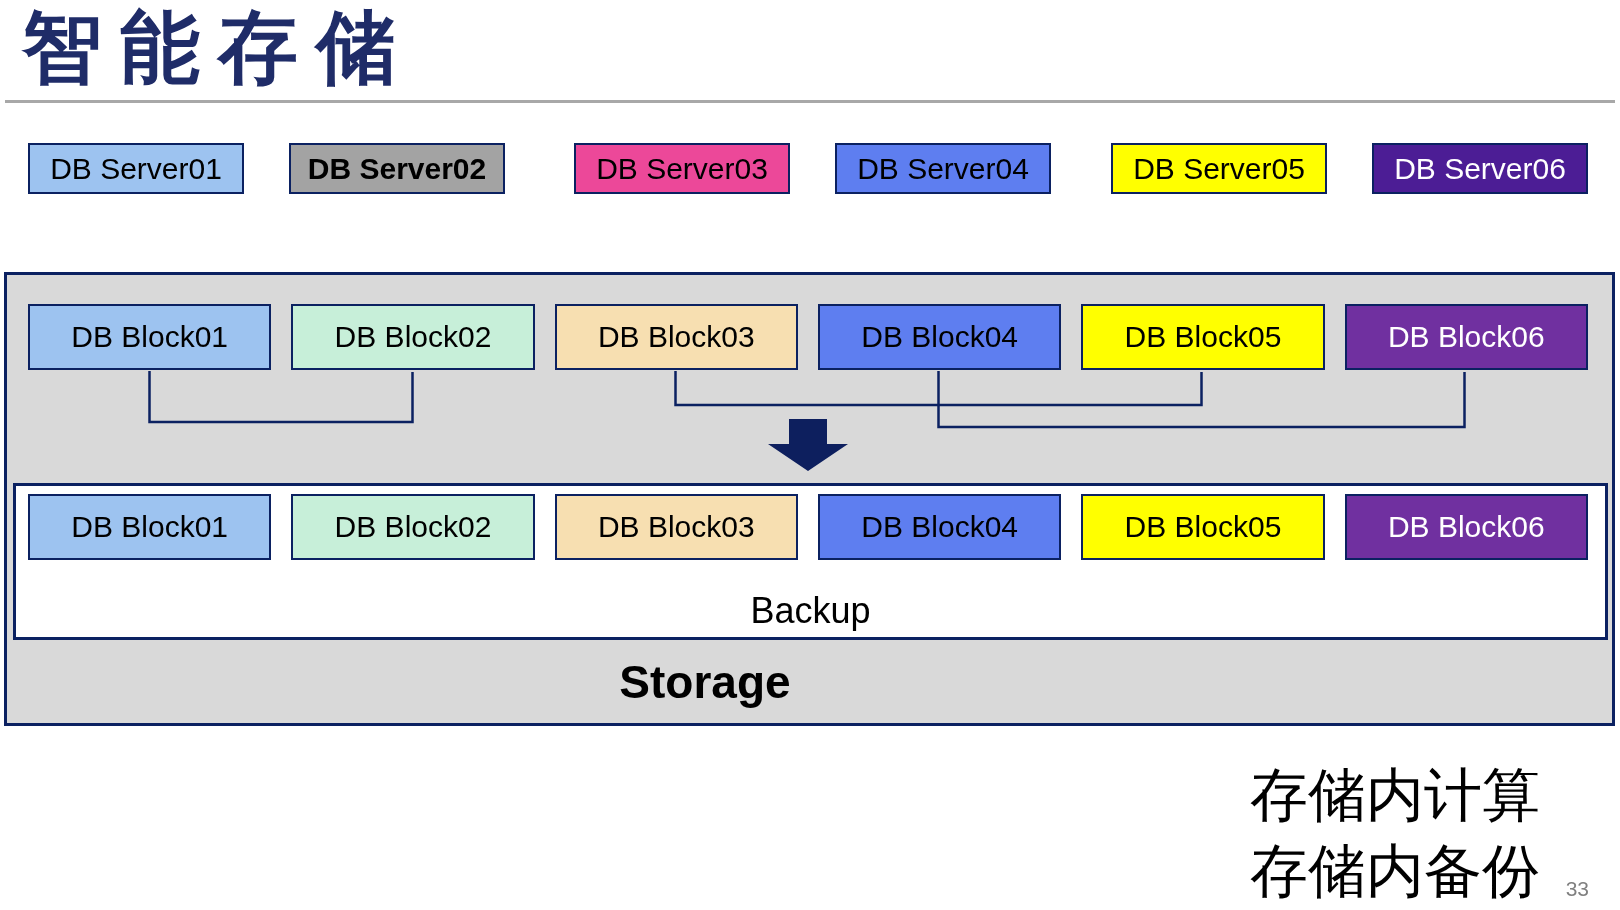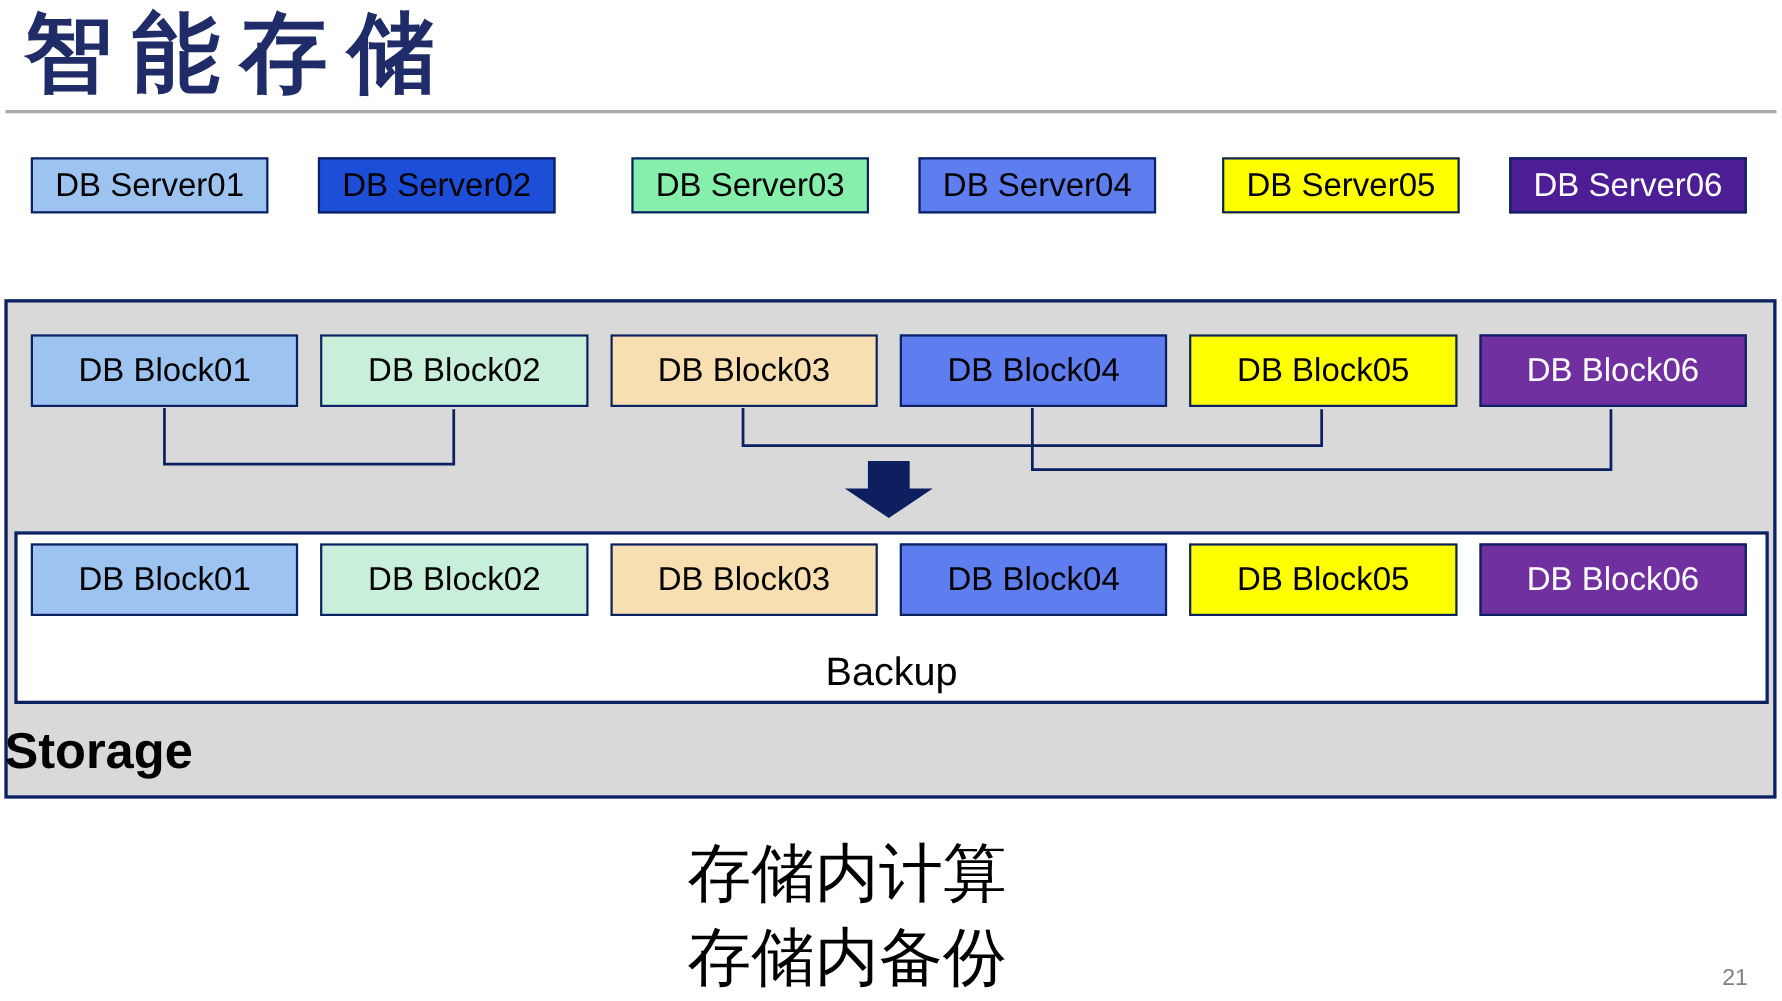--- a/index.html
+++ b/index.html
@@ -29,45 +29,45 @@
   #backup-box{
     left:13px;top:483px;width:1589px;height:151px;
     background:#ffffff;border:3px solid #0B2161;
   }
   #backup-label{
     left:13px;top:590px;width:1595px;height:42px;line-height:42px;
     text-align:center;font-size:36px;color:#000;
   }
   #storage-label{
     left:4px;top:656px;width:1402px;height:52px;line-height:52px;
-    text-align:left;font-size:46px;font-weight:bold;color:#000;
+    text-align:center;font-size:46px;font-weight:bold;color:#000;
   }
   #connector-svg{left:0;top:0;pointer-events:none;}
   #caption-block{
-    left:0;top:757px;width:1540px;text-align:center;
+    left:0;top:757px;width:1540px;text-align:right;
     font-size:58px;line-height:76px;color:#000;
   }
   #page-number{
     right:31px;top:877px;font-size:21px;color:#808080;
   }
 </style>
 </head>
 <body>
 
 <div class="abs" id="slide-title" style="color: rgb(31, 44, 104);">智能存储</div>
 <div class="abs" id="title-rule" style="background: rgb(168, 168, 168);"></div>
 
 <div class="abs box-row" id="server-row">
     <div class="node-box" style="background: rgb(157, 195, 240); color: rgb(0, 0, 0); border-color: rgb(11, 33, 97);">
       <span>DB Server01</span>
     </div>
-    <div class="node-box" style="background: #1d4ed8; color: rgb(0, 0, 0); border-color: rgb(11, 33, 97);">
+    <div class="node-box" style="background: #a3a3a3; color: rgb(0, 0, 0); border-color: rgb(11, 33, 97); font-weight: bold;">
       <span>DB Server02</span>
     </div>
-    <div class="node-box" style="background: #86efac; color: rgb(0, 0, 0); border-color: rgb(11, 33, 97); margin-left: 24px;">
+    <div class="node-box" style="background: #ec4899; color: rgb(0, 0, 0); border-color: rgb(11, 33, 97); margin-left: 24px;">
       <span>DB Server03</span>
     </div>
     <div class="node-box" style="background: rgb(94, 126, 240); color: rgb(0, 0, 0); border-color: rgb(11, 33, 97); text-align: center;">
       <span>DB Server04</span>
     </div>
     <div class="node-box" style="background: rgb(255, 255, 0); color: rgb(0, 0, 0); border-color: rgb(11, 33, 97); margin-left: 15px;">
       <span>DB Server05</span>
     </div>
     <div class="node-box" style="background: #4c1d95; color: rgb(255, 255, 255); border-color: rgb(11, 33, 97);">
       <span>DB Server06</span>
@@ -128,13 +128,13 @@
     </div>
   </div>
 <div class="abs" id="backup-label">Backup</div>
 <div class="abs" id="storage-label">Storage</div>
 
 <div class="abs" id="caption-block">
     <div>存储内计算</div>
     <div>存储内备份</div>
   </div>
 
-<div class="abs" id="page-number" style="color: rgb(128, 128, 128);">21</div>
+<div class="abs" id="page-number" style="color: rgb(128, 128, 128);">33</div>
 
 </body></html>

